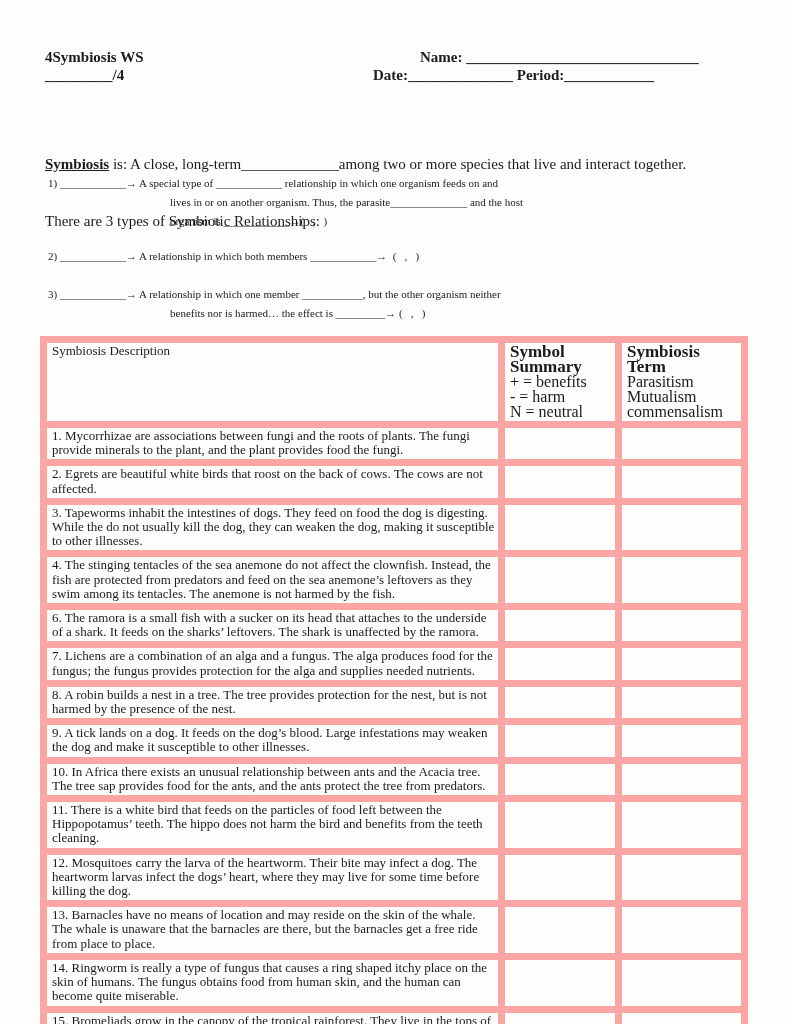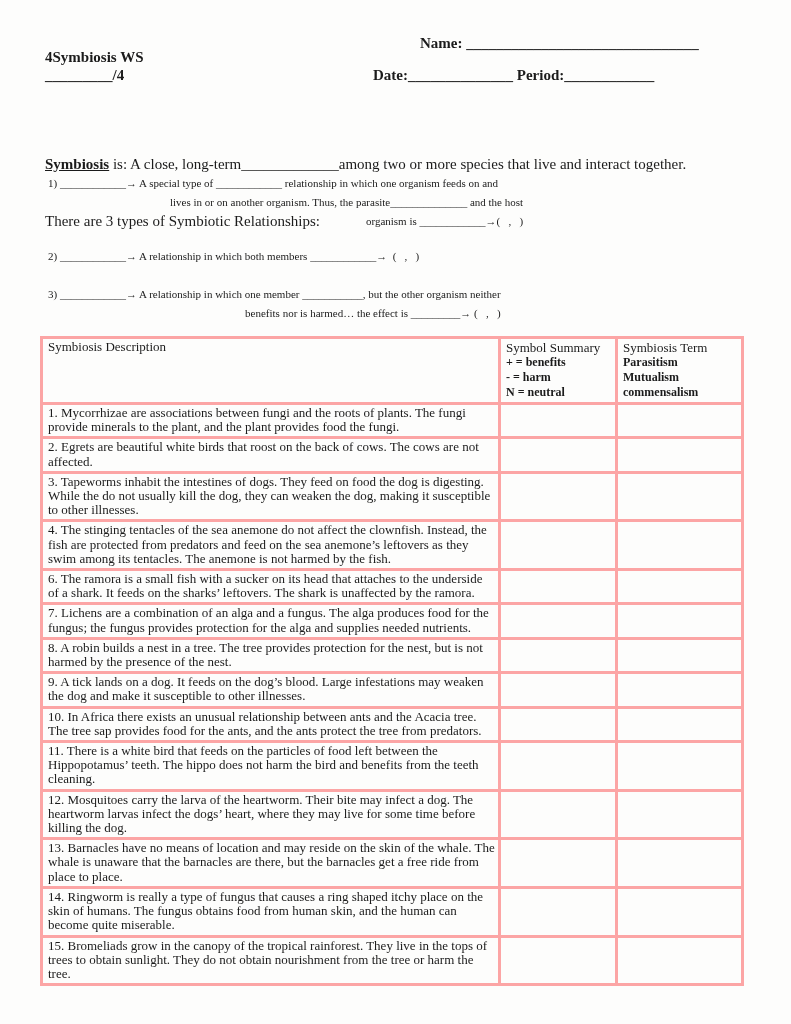--- a/index.html
+++ b/index.html
@@ -13,57 +13,57 @@
     overflow:hidden;
   }
   .abs { position:absolute; white-space:pre; }
   .b { font-weight:bold; }
   .u { text-decoration:underline; }
   .hdr { font-size:15px; line-height:17px; }
   .body-txt { font-size:15px; line-height:19px; }
   .intro-line { white-space:pre; }
   .question { position:absolute; left:48px; }
   .q-line { white-space:pre; font-size:11px; line-height:19px; }
-  .q-indent { margin-left:122px;text-align:right; }
+  .q-indent { margin-left:122px; }
 
   table.ws {
     position:absolute;
     left:40px; top:336px;
     width:701px;
     border-collapse:collapse;
     table-layout:fixed;
   }
   table.ws td, table.ws th {
-    border:3px solid #fca5a5;
+    border:7px solid #fca5a5;
     font-size:13px;
     line-height:14.2px;
     vertical-align:top;
     padding:1px 3px 2px 5px;
     font-weight:normal;
     text-align:left;
     overflow:hidden;
   }
   col.c-desc { width:458px; }
   col.c-sym  { width:117px; }
   col.c-term { width:126px; }
   th.desc-h { text-align:center; vertical-align:middle; font-weight:bold; font-size:13.5px; }
   th.small-h { text-align:center; vertical-align:top; padding-top:2px; }
-  .h-title { font-weight:normal; font-size:13px; line-height:15px; }
-  .h-line { font-weight:bold; font-size:12px; line-height:15px; }
+  .h-title { font-weight:bold; font-size:17px; line-height:15px; }
+  .h-line { font-weight:normal; font-size:16px; line-height:15px; }
   td.answer { background:#fdfdfc; }
 </style>
 </head>
 <body>
 
 <div class="page">
 
   <div class="abs hdr b" style="left:45px; top:49px;">4Symbiosis WS</div>
   <div class="abs hdr b" style="left:45px; top:67px;">_________/4</div>
 
-  <div class="abs hdr" style="left:420px; top:35px;"><span class="b">Name: </span><span class="b">_______________________________</span></div>
+  <div class="abs hdr" style="left:420px; top:49px;"><span class="b">Name: </span><span class="b">_______________________________</span></div>
 
   <div class="abs hdr" style="left:373px; top:67px;"><span class="b">Date:</span><span class="b">______________</span><span class="b"> Period:</span><span class="b">____________</span></div>
 
   <div class="abs body-txt" style="left:45px; top:117px;">
     <div class="intro-line"><span class="b u">Symbiosis</span><span> is: A close, long-term_____________among two or more species that live and interact together.</span></div>
     <div class="intro-line">There are 3 types of Symbiotic Relationships:</div>
   </div>
 
   <div class="question" style="top:174px;">
     <div class="q-line">1) ____________→ A special type of ____________ relationship in which one organism feeds on and</div>

